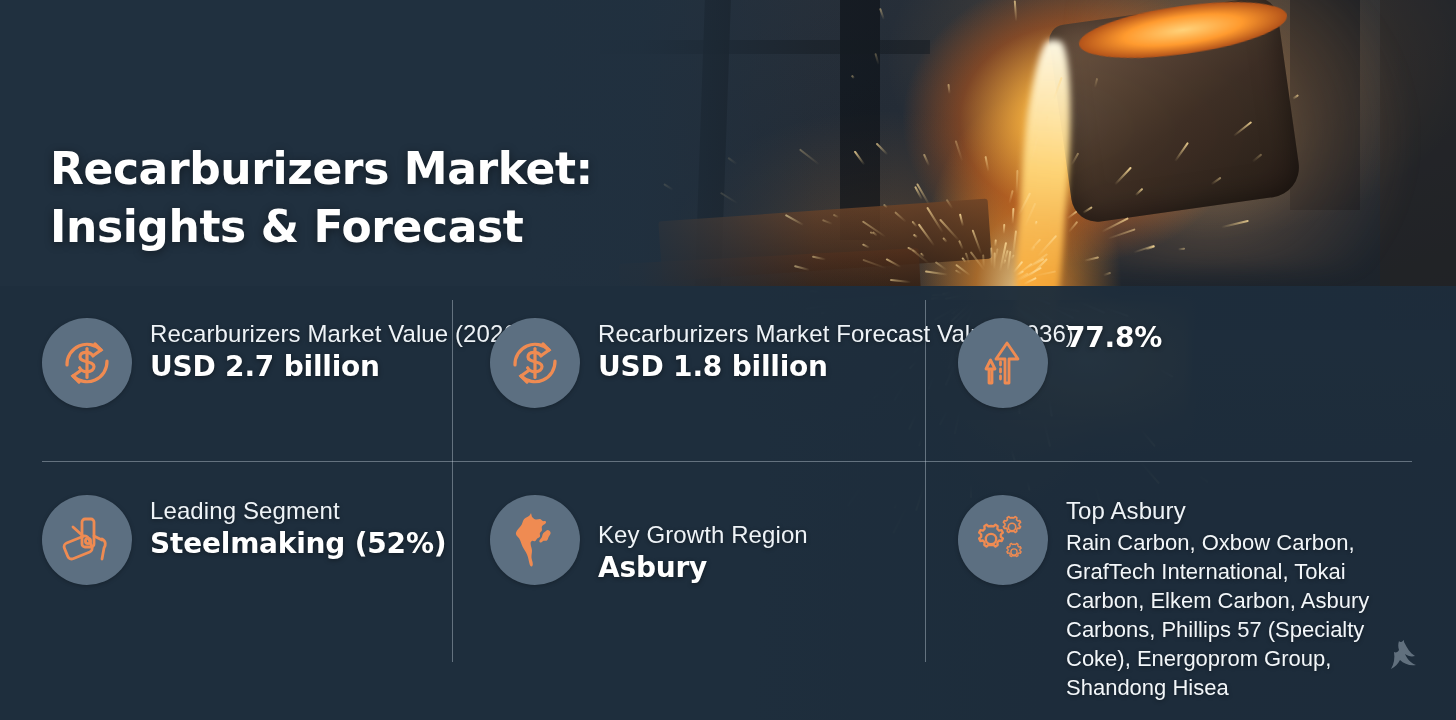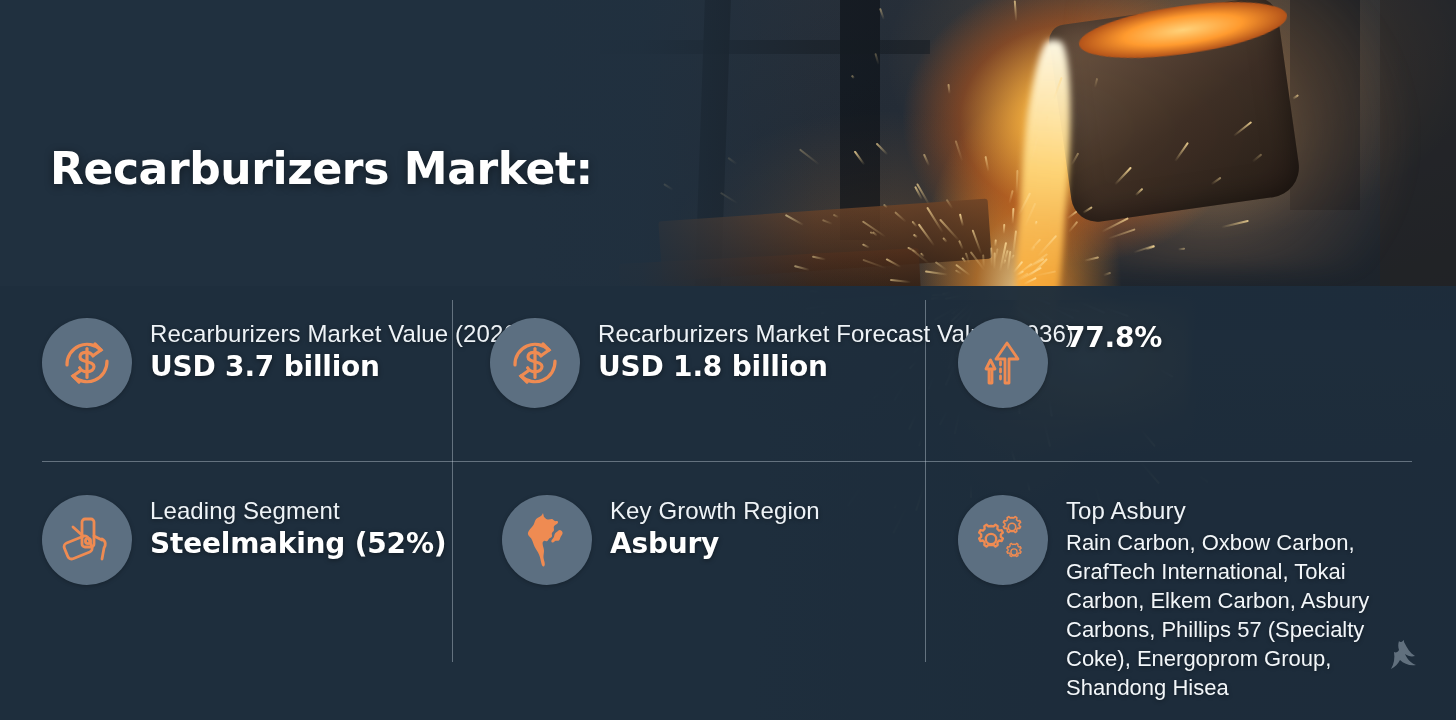--- a/index.html
+++ b/index.html
@@ -94,21 +94,21 @@
   .v1{left:452px;top:300px;height:362px;}
   .v2{left:925px;top:300px;height:362px;}
   .hdiv{position:absolute;left:42px;top:461px;width:1370px;height:1px;background:rgba(205,218,228,.40);}
 
   
   .cell{position:absolute;display:flex;align-items:flex-start;}
   .c1{left:42px;top:318px;}
   .c2{left:490px;top:318px;}
   .c3{left:958px;top:318px;}
   .c4{left:42px;top:495px;}
-  .c5{left:502px;top:495px;}
+  .c5{left:490px;top:495px;align-items:flex-end;}
   .c6{left:958px;top:495px;}
 
   .icon-circle{width:90px;height:90px;border-radius:50%;background:#5c6f81;
     flex:0 0 90px;display:flex;align-items:center;justify-content:center;
     box-shadow:0 1px 4px rgba(0,0,0,.25);}
   .cell-text{margin-left:18px;padding-top:1px;}
   .cell-label{color:#eef3f7;font-size:24px;line-height:29px;font-weight:400;
     letter-spacing:.1px;text-shadow:0 1px 4px rgba(0,0,0,.4);}
   .cell-value{color:#ffffff;font-size:28px;line-height:34px;font-weight:700;
     margin-top:2px;font-family:"DejaVu Sans", sans-serif;letter-spacing:-.2px;
@@ -331,40 +331,41 @@
       </div>
   </div>
 
   <div class="overlay"></div>
   <div class="overlay-bottom"></div>
   <div class="overlay-bottom2"></div>
 
 
   <div class="title">
     <div>Recarburizers Market:</div>
+    <div>Insights &amp; Forecast</div>
   </div>
 
   <div class="vdiv v1"></div>
   <div class="vdiv v2"></div>
   <div class="hdiv"></div>
 
   <div class="cell c1">
     <div class="icon-circle">
       <svg width="56" height="56" viewBox="0 0 56 56" fill="none" stroke="#ef8b52" stroke-width="3.2" stroke-linecap="round">
         <path d="M8 30a20 20 0 0 1 34-15"></path>
           <path d="M48 26a20 20 0 0 1-34 15"></path>
         <path d="M36 9l6 6-7 5"></path>
           <path d="M20 47l-6-6 7-5"></path>
         <path d="M34 21c-1.6-2.6-4.4-3.8-7.4-3.6-3.3.2-5.6 2-5.6 4.6 0 6 14 3.4 14 9.6 0 3-2.8 5-6.4 5.2-3.4.2-6.4-1.2-8-4"></path>
         <path d="M28 13.5v29"></path>
       </svg>
     </div>
     <div class="cell-text">
       <div class="cell-label">Recarburizers Market Value (2026)</div>
-      <div class="cell-value">USD 3.7 billion</div>
+      <div class="cell-value">USD 2.7 billion</div>
     </div>
   </div>
 
   <div class="cell c2">
     <div class="icon-circle">
       <svg width="56" height="56" viewBox="0 0 56 56" fill="none" stroke="#ef8b52" stroke-width="3.2" stroke-linecap="round">
         <path d="M8 30a20 20 0 0 1 34-15"></path>
           <path d="M48 26a20 20 0 0 1-34 15"></path>
         <path d="M36 9l6 6-7 5"></path>
           <path d="M20 47l-6-6 7-5"></path>

